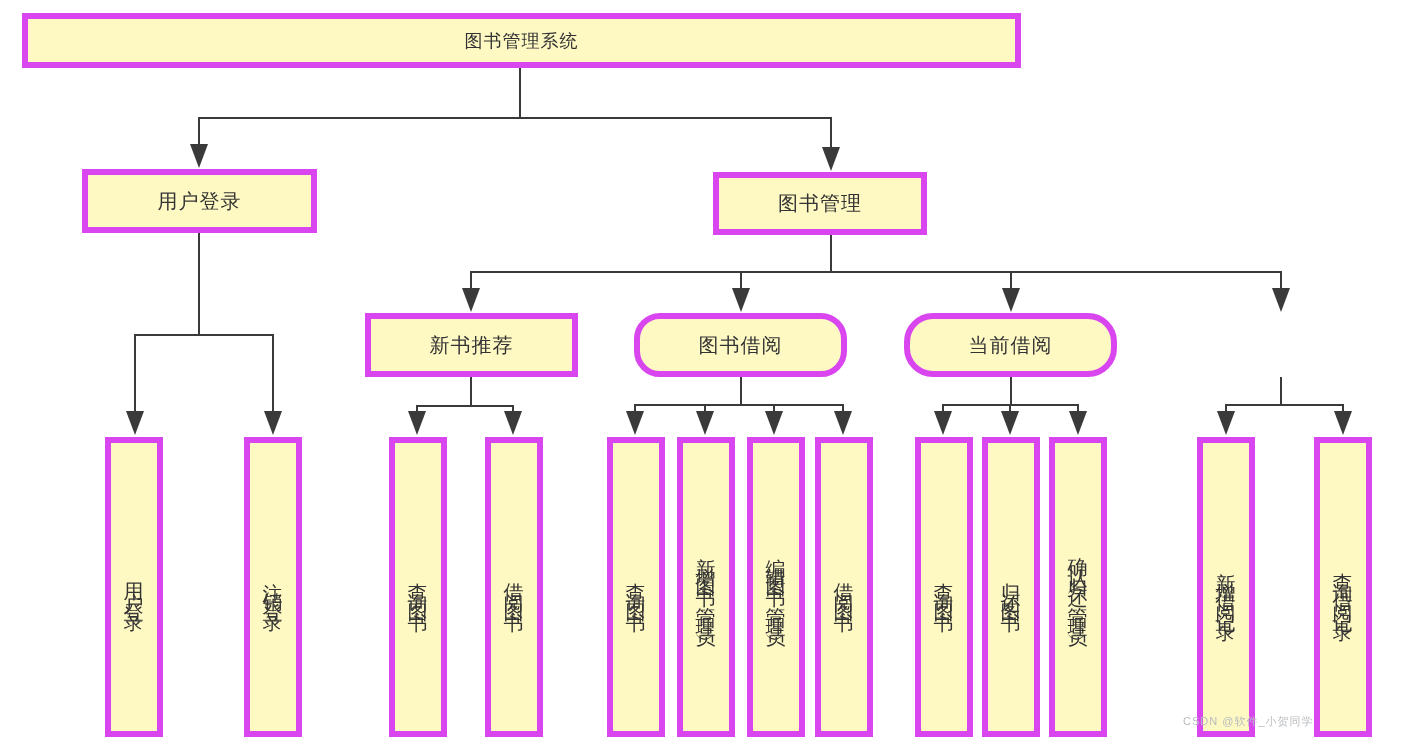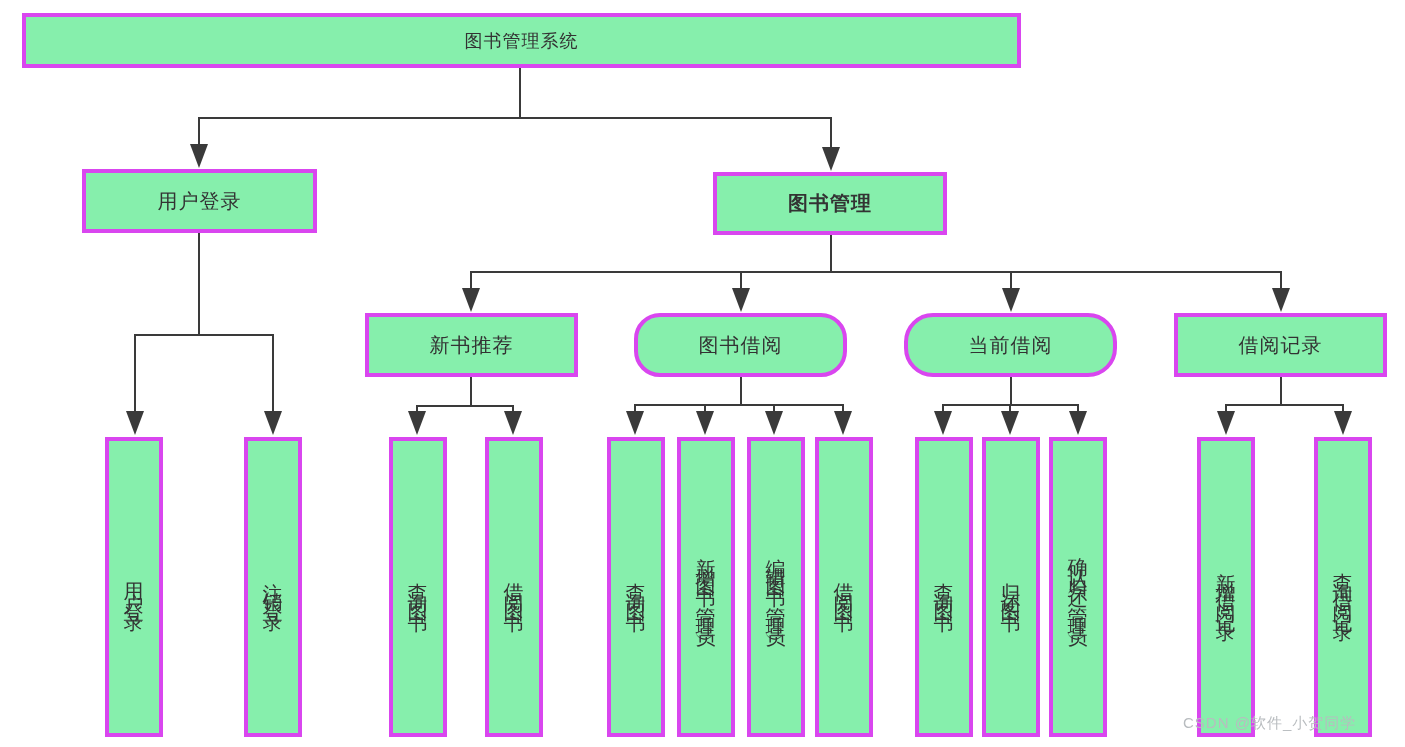--- a/index.html
+++ b/index.html
@@ -1,40 +1,40 @@
 <!DOCTYPE html>
 <html><head>
 <meta charset="utf-8">
 <style>
   html,body { margin:0; padding:0; background:#ffffff; }
   .canvas {
     position:relative; width:1405px; height:747px; background:#ffffff;
     font-family:"Liberation Sans", sans-serif; color:#333333; overflow:hidden;
   }
   .node {
-    position:absolute; box-sizing:border-box; background:#86efac;
-    border:4px solid #d946ef; display:flex; align-items:center; justify-content:center;
+    position:absolute; box-sizing:border-box; background:#fef9c3;
+    border:6px solid #d946ef; display:flex; align-items:center; justify-content:center;
     z-index:2;
   }
   .node.h { font-size:20px; letter-spacing:1px; }
   .node.root { font-size:18px; }
   .node.v {
     writing-mode:vertical-rl; text-orientation:mixed;
     font-size:20px; letter-spacing:10px; line-height:1;
   }
   .vline { position:absolute; width:2px; background:#3a3a3a; z-index:1; }
   .hline { position:absolute; height:2px; background:#3a3a3a; z-index:1; }
   .arrow {
     position:absolute; width:0; height:0; z-index:1;
     border-left:9px solid transparent; border-right:9px solid transparent;
     border-top:24px solid #3a3a3a;
   }
   .watermark {
     position:absolute; left:1183px; top:714px; z-index:5;
-    font-size:15px; color:#b8bcbf; white-space:nowrap; letter-spacing:1px;
+    font-size:11px; color:#b8bcbf; white-space:nowrap; letter-spacing:1px;
   }
 </style>
 </head>
 <body>
 
 <div class="canvas">
 
   <div id="connectors">
       <div class="vline" style="left: 519px; top: 68px; height: 50px;"></div>
       <div class="vline" style="left: 198px; top: 233px; height: 102px;"></div>
@@ -86,29 +86,28 @@
       <div class="arrow" style="left: 1069px; top: 411px;"></div>
       <div class="vline" style="left: 1225px; top: 405px; height: 10px;"></div>
       <div class="arrow" style="left: 1217px; top: 411px;"></div>
       <div class="vline" style="left: 1342px; top: 405px; height: 10px;"></div>
       <div class="arrow" style="left: 1334px; top: 411px;"></div>
     </div>
 
   <div class="node h root" style="left:22px; top:13px; width:999px; height:55px;">图书管理系统</div>
 
   <div class="node h" style="left:82px; top:169px; width:235px; height:64px;">用户登录</div>
-  <div class="node h" style="left:713px; top:172px; width:234px; height:63px;font-weight:bold;">图书管理</div>
+  <div class="node h" style="left:713px; top:172px; width:214px; height:63px;">图书管理</div>
 
   <div class="node v" style="left:105px; top:437px; width:58px; height:300px;">用户登录</div>
   <div class="node v" style="left:244px; top:437px; width:58px; height:300px;">注销登录</div>
 
   <div class="node h" style="left:365px; top:313px; width:213px; height:64px;">新书推荐</div>
   <div class="node h" style="left:634px; top:313px; width:213px; height:64px;border-radius:26px;">图书借阅</div>
   <div class="node h" style="left:904px; top:313px; width:213px; height:64px;border-radius:29px;">当前借阅</div>
-  <div class="node h" style="left:1174px; top:313px; width:213px; height:64px;">借阅记录</div>
 
   <div class="node v" style="left:389px; top:437px; width:58px; height:300px;">查询图书</div>
   <div class="node v" style="left:485px; top:437px; width:58px; height:300px;">借阅图书</div>
 
   <div class="node v" style="left:607px; top:437px; width:58px; height:300px;">查询图书</div>
   <div class="node v" style="left:677px; top:437px; width:58px; height:300px;">新增图书（管理员）</div>
   <div class="node v" style="left:747px; top:437px; width:58px; height:300px;">编辑图书（管理员）</div>
   <div class="node v" style="left:815px; top:437px; width:58px; height:300px;">借阅图书</div>
 
   <div class="node v" style="left:915px; top:437px; width:58px; height:300px;">查询图书</div>

